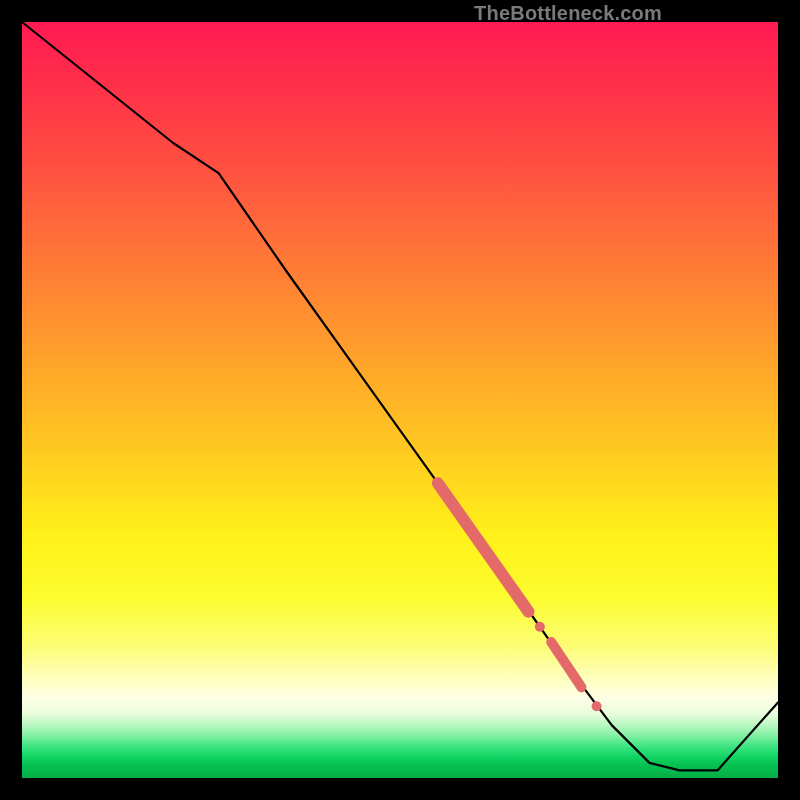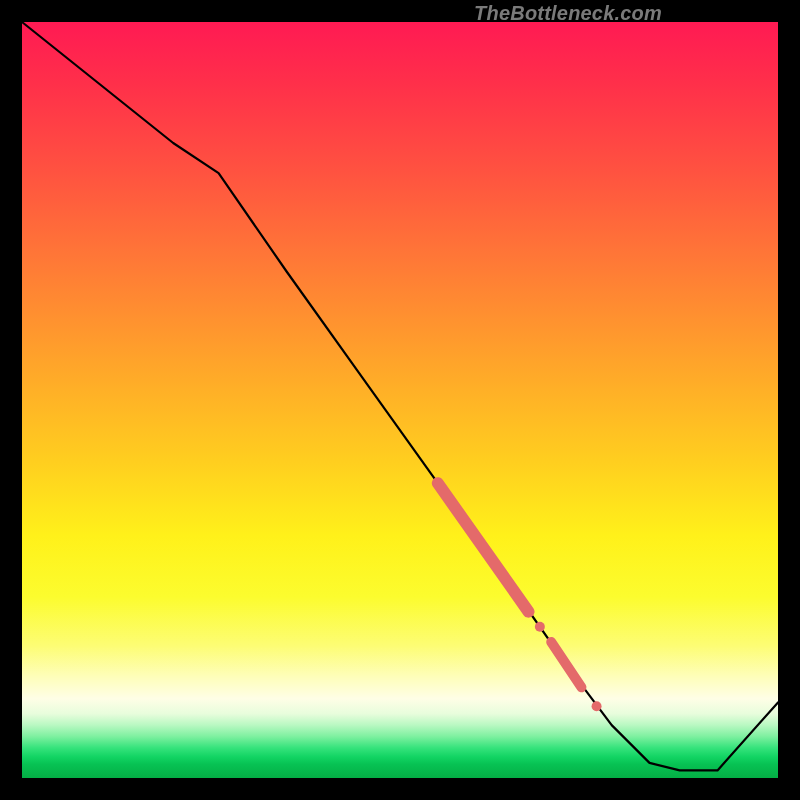--- a/index.html
+++ b/index.html
@@ -7,21 +7,20 @@
     padding: 0;
     width: 800px;
     height: 800px;
     background: #000;
     overflow: hidden;
   }
   .stage {
     position: relative;
     width: 684px;
     height: 800px;
-    font-style: italic;
   }
   .plot {
     position: absolute;
     left: 22px;
     top: 22px;
     width: 756px;
     height: 756px;
     
     background: linear-gradient(to bottom,
       #ff1a53 0%,

